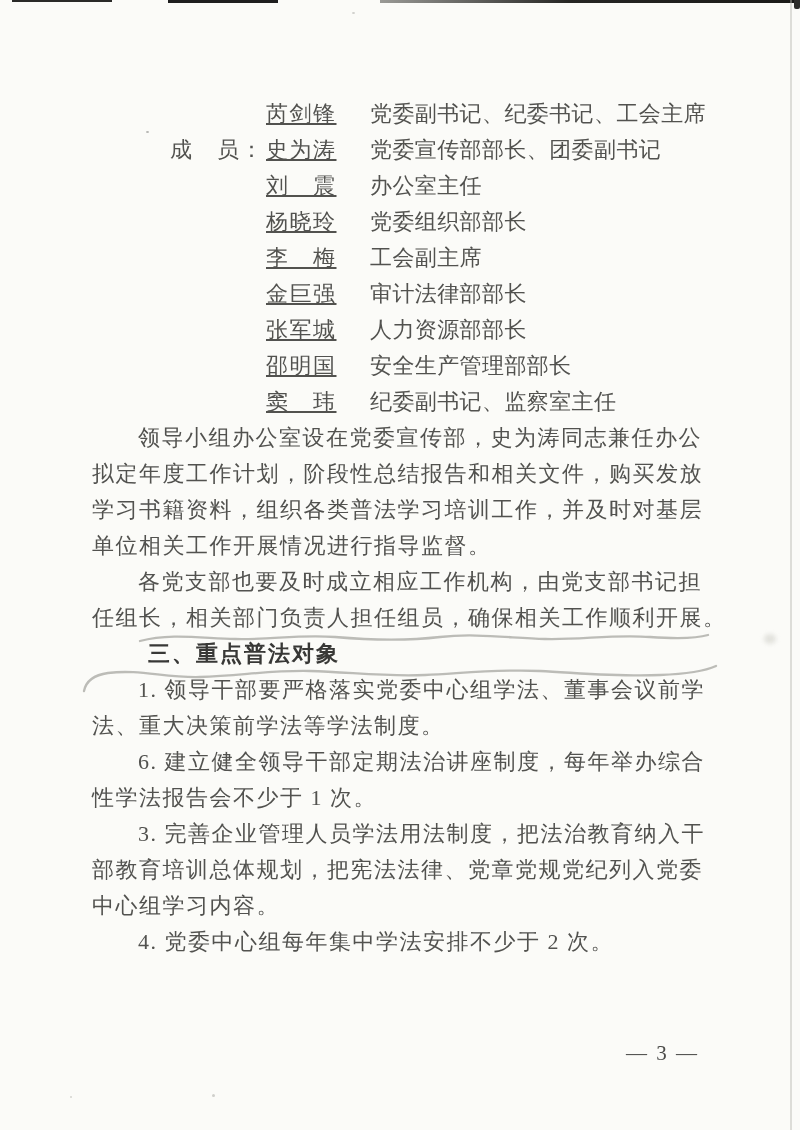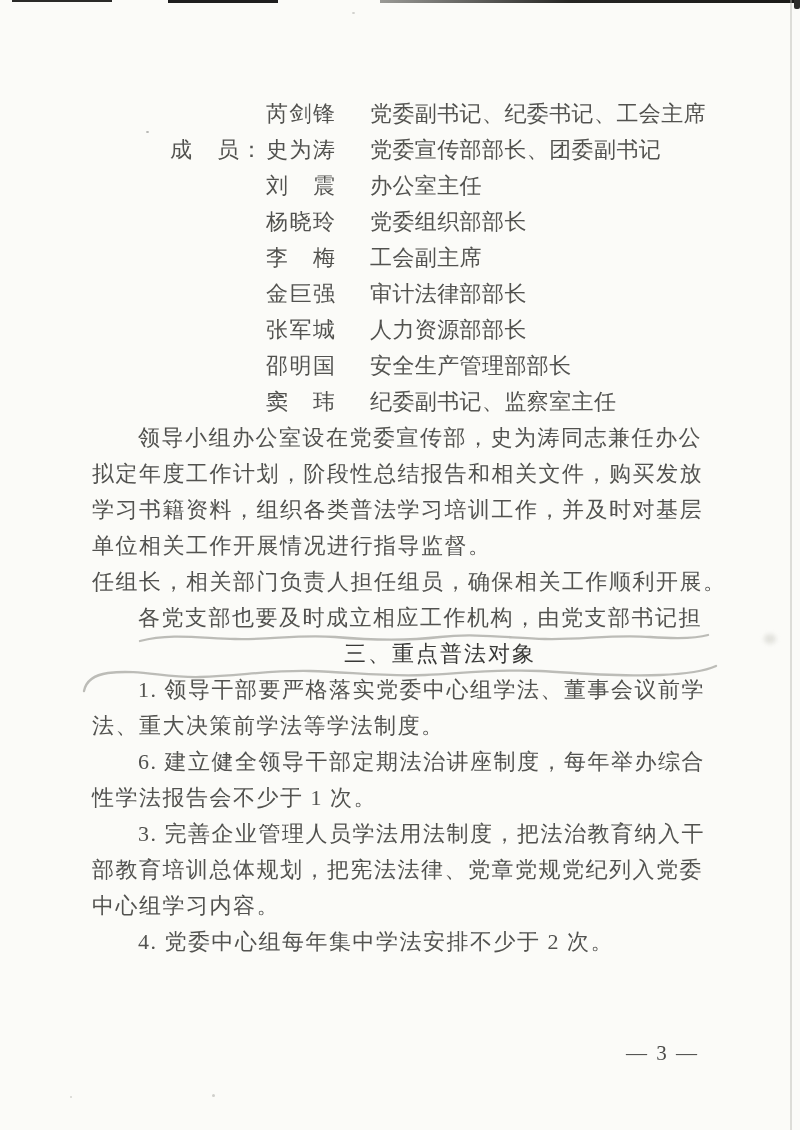--- a/index.html
+++ b/index.html
@@ -29,27 +29,27 @@
   .sp1{left:146px;top:131px;width:3px;height:2px;background:#b5b5b2;}
   .sp2{left:212px;top:1094px;width:3px;height:3px;background:#cfcfcb;}
   .sp3{left:70px;top:1096px;width:2px;height:2px;background:#d4d4d0;}
   .sp4{left:764px;top:634px;width:12px;height:10px;background:rgba(205,205,198,.55);filter:blur(2px);}
   .sp5{left:352px;top:12px;width:3px;height:2px;background:#d0d0cc;}
   
   .txt{font-size:22px;line-height:36px;letter-spacing:1.5px;white-space:nowrap;}
   .members{position:absolute;top:96px;left:0;width:800px;}
   .m-row{display:flex;height:36px;padding-left:170px;}
   .m-label{width:96px;flex:none;}
-  .m-name{width:104px;flex:none;}
+  .m-name{width:104px;flex:none;text-decoration:underline;}
   .m-title{flex:none;letter-spacing:0.4px;}
   .body{position:absolute;top:420px;left:92px;width:640px;}
   .line{height:36px;}
   .ind2{text-indent:46px;}
   .ind-h{text-indent:56px;}
-  .heading{font-weight:normal;color:var(--heading-ink);letter-spacing:2px;text-align:center;}
+  .heading{font-weight:bold;color:var(--heading-ink);letter-spacing:2px;}
   .pagenum{position:absolute;left:626px;top:1040px;font-size:21px;letter-spacing:2px;color:#4c4c4a;line-height:26px;}
   .ul-overlay{position:absolute;left:0;top:0;width:800px;height:1130px;pointer-events:none;}
 </style>
 </head>
 <body>
 
 <div class="page">
 
   <div class="band b1"></div>
   <div class="band b2"></div>
@@ -109,22 +109,22 @@
       <span class="m-title">纪委副书记、监察室主任</span>
     </div>
   </div>
 
   <div class="body txt">
     <div class="line ind2">领导小组办公室设在党委宣传部，史为涛同志兼任办公</div>
     <div class="line">拟定年度工作计划，阶段性总结报告和相关文件，购买发放</div>
     <div class="line">学习书籍资料，组织各类普法学习培训工作，并及时对基层</div>
     <div class="line">单位相关工作开展情况进行指导监督。</div>
 
+    <div class="line ind2">各党支部也要及时成立相应工作机构，由党支部书记担</div>
     <div class="line">任组长，相关部门负责人担任组员，确保相关工作顺利开展。</div>
-    <div class="line ind2">各党支部也要及时成立相应工作机构，由党支部书记担</div>
 
     <div class="line heading ind-h">三、重点普法对象</div>
 
     <div class="line ind2">1. 领导干部要严格落实党委中心组学法、董事会议前学</div>
     <div class="line">法、重大决策前学法等学法制度。</div>
     <div class="line ind2">6. 建立健全领导干部定期法治讲座制度，每年举办综合</div>
     <div class="line">性学法报告会不少于 1 次。</div>
     <div class="line ind2">3. 完善企业管理人员学法用法制度，把法治教育纳入干</div>
     <div class="line">部教育培训总体规划，把宪法法律、党章党规党纪列入党委</div>
     <div class="line">中心组学习内容。</div>

